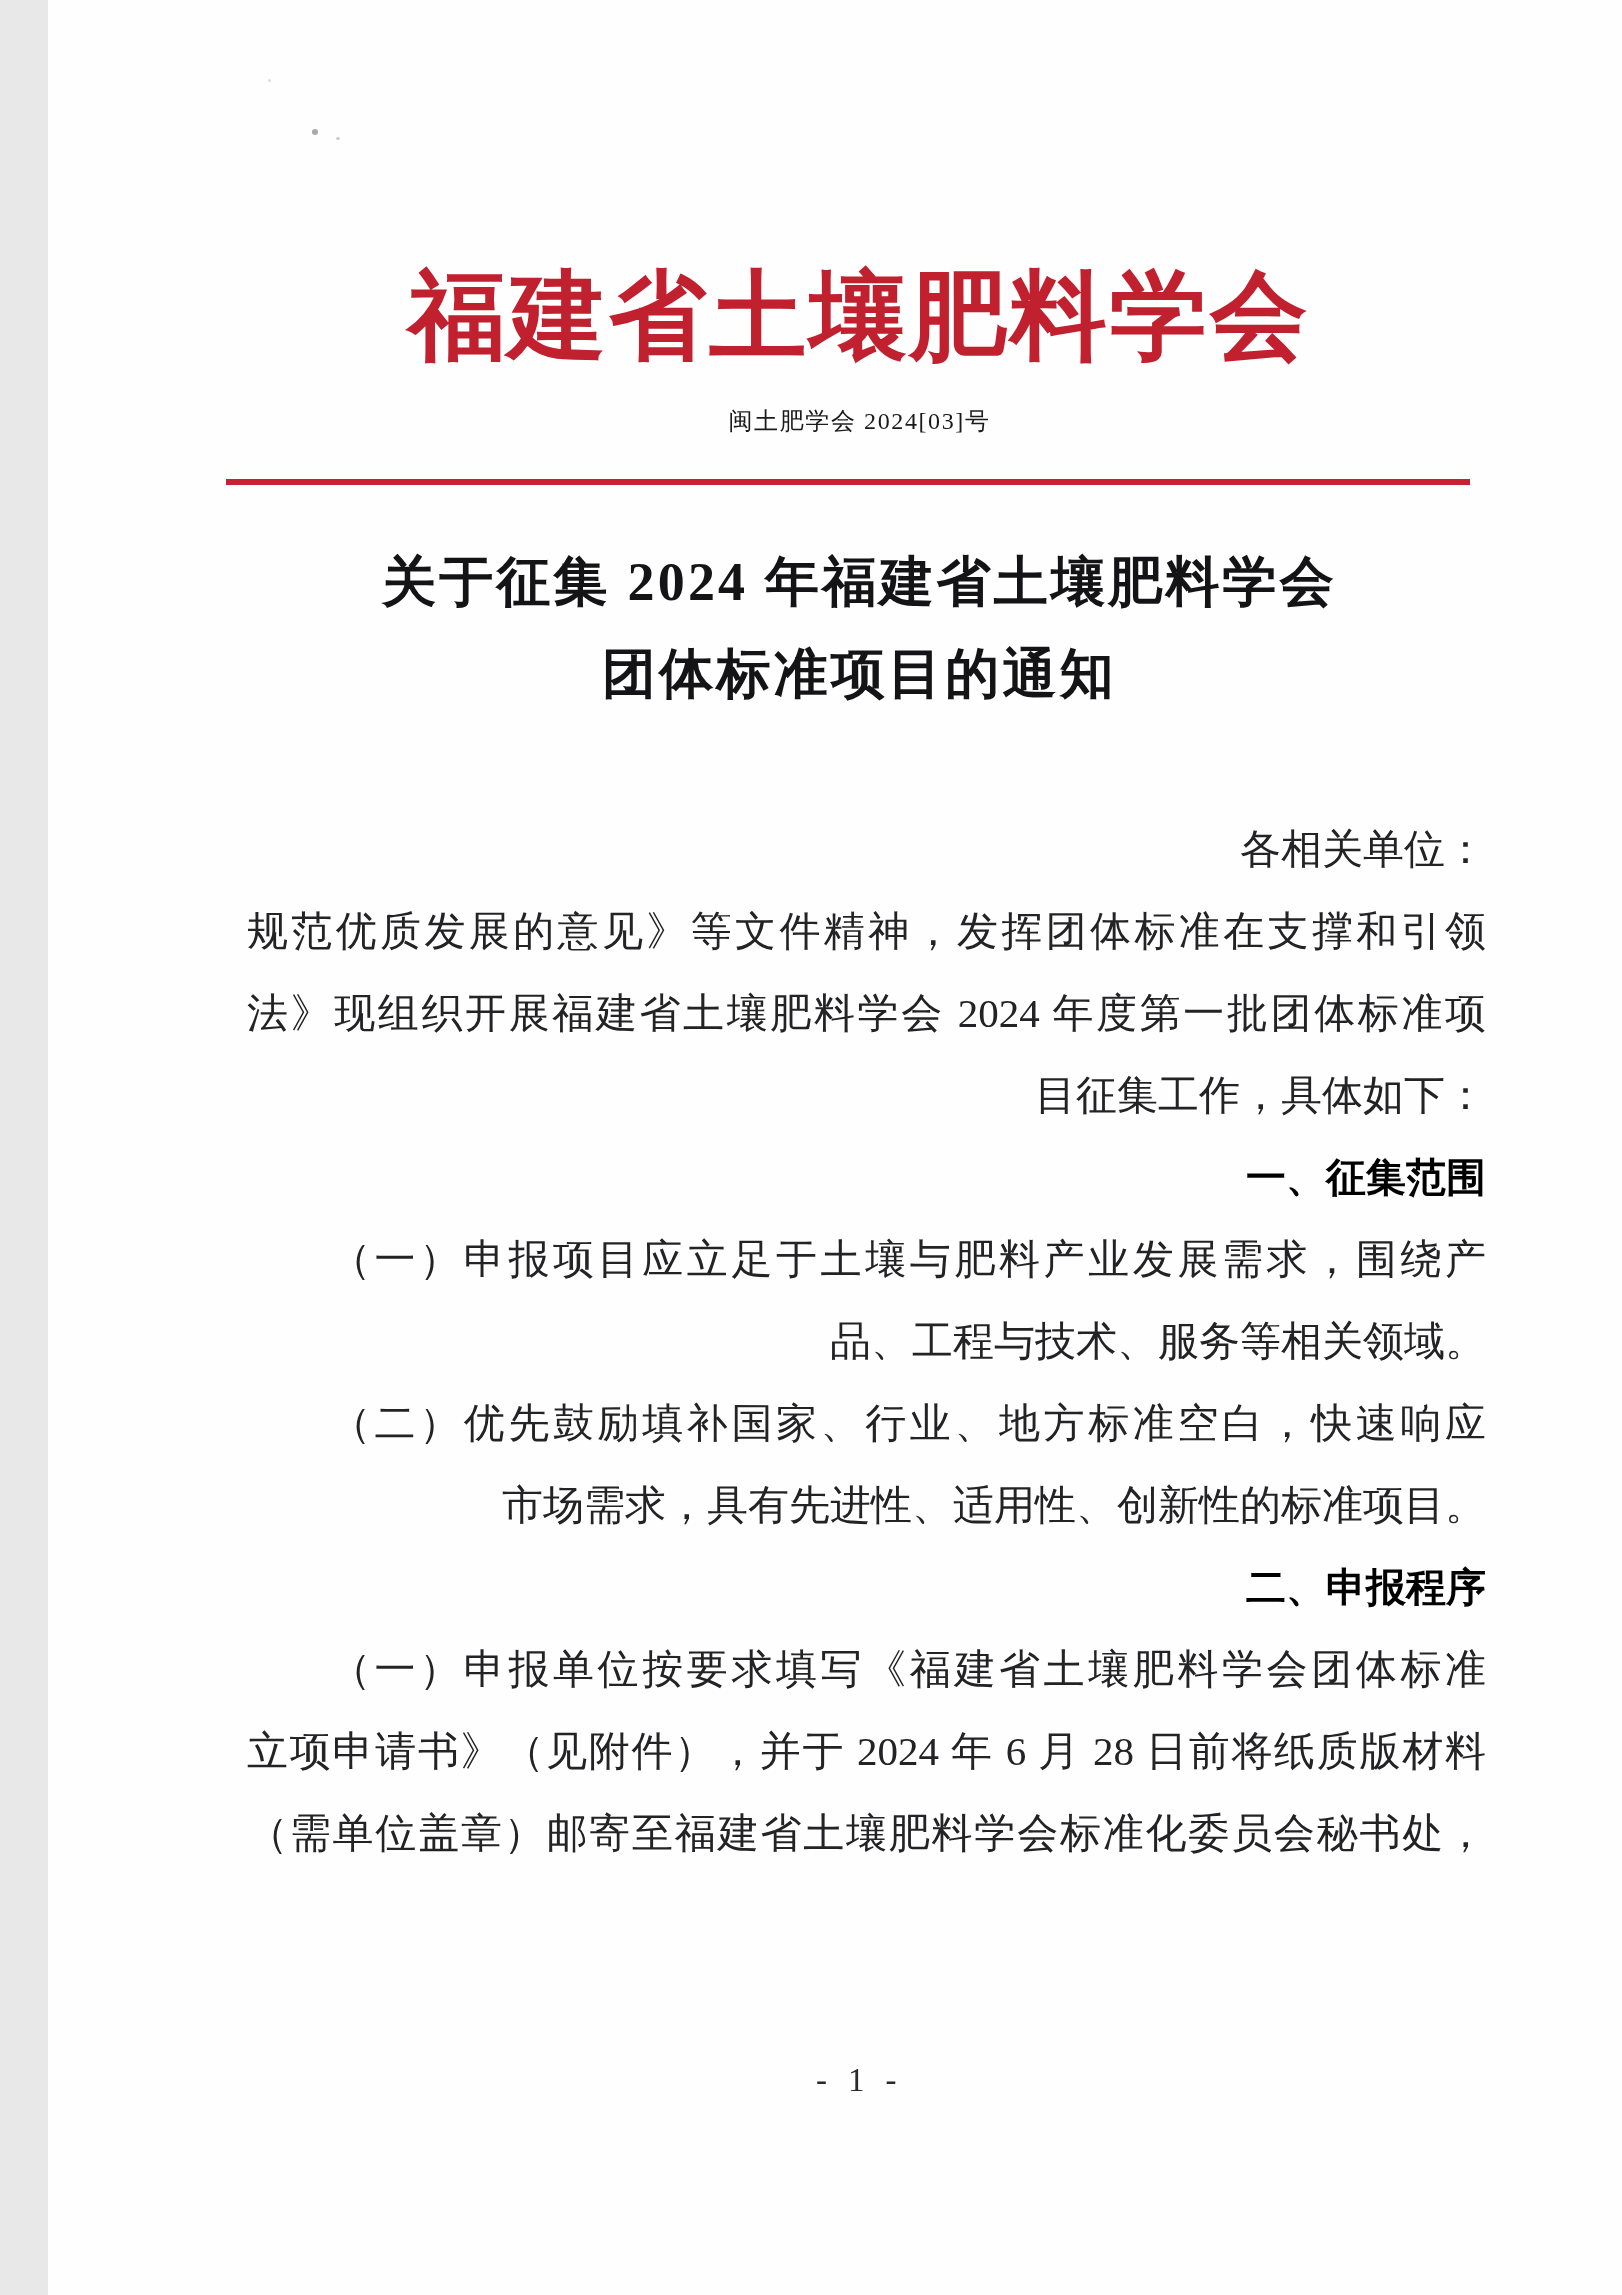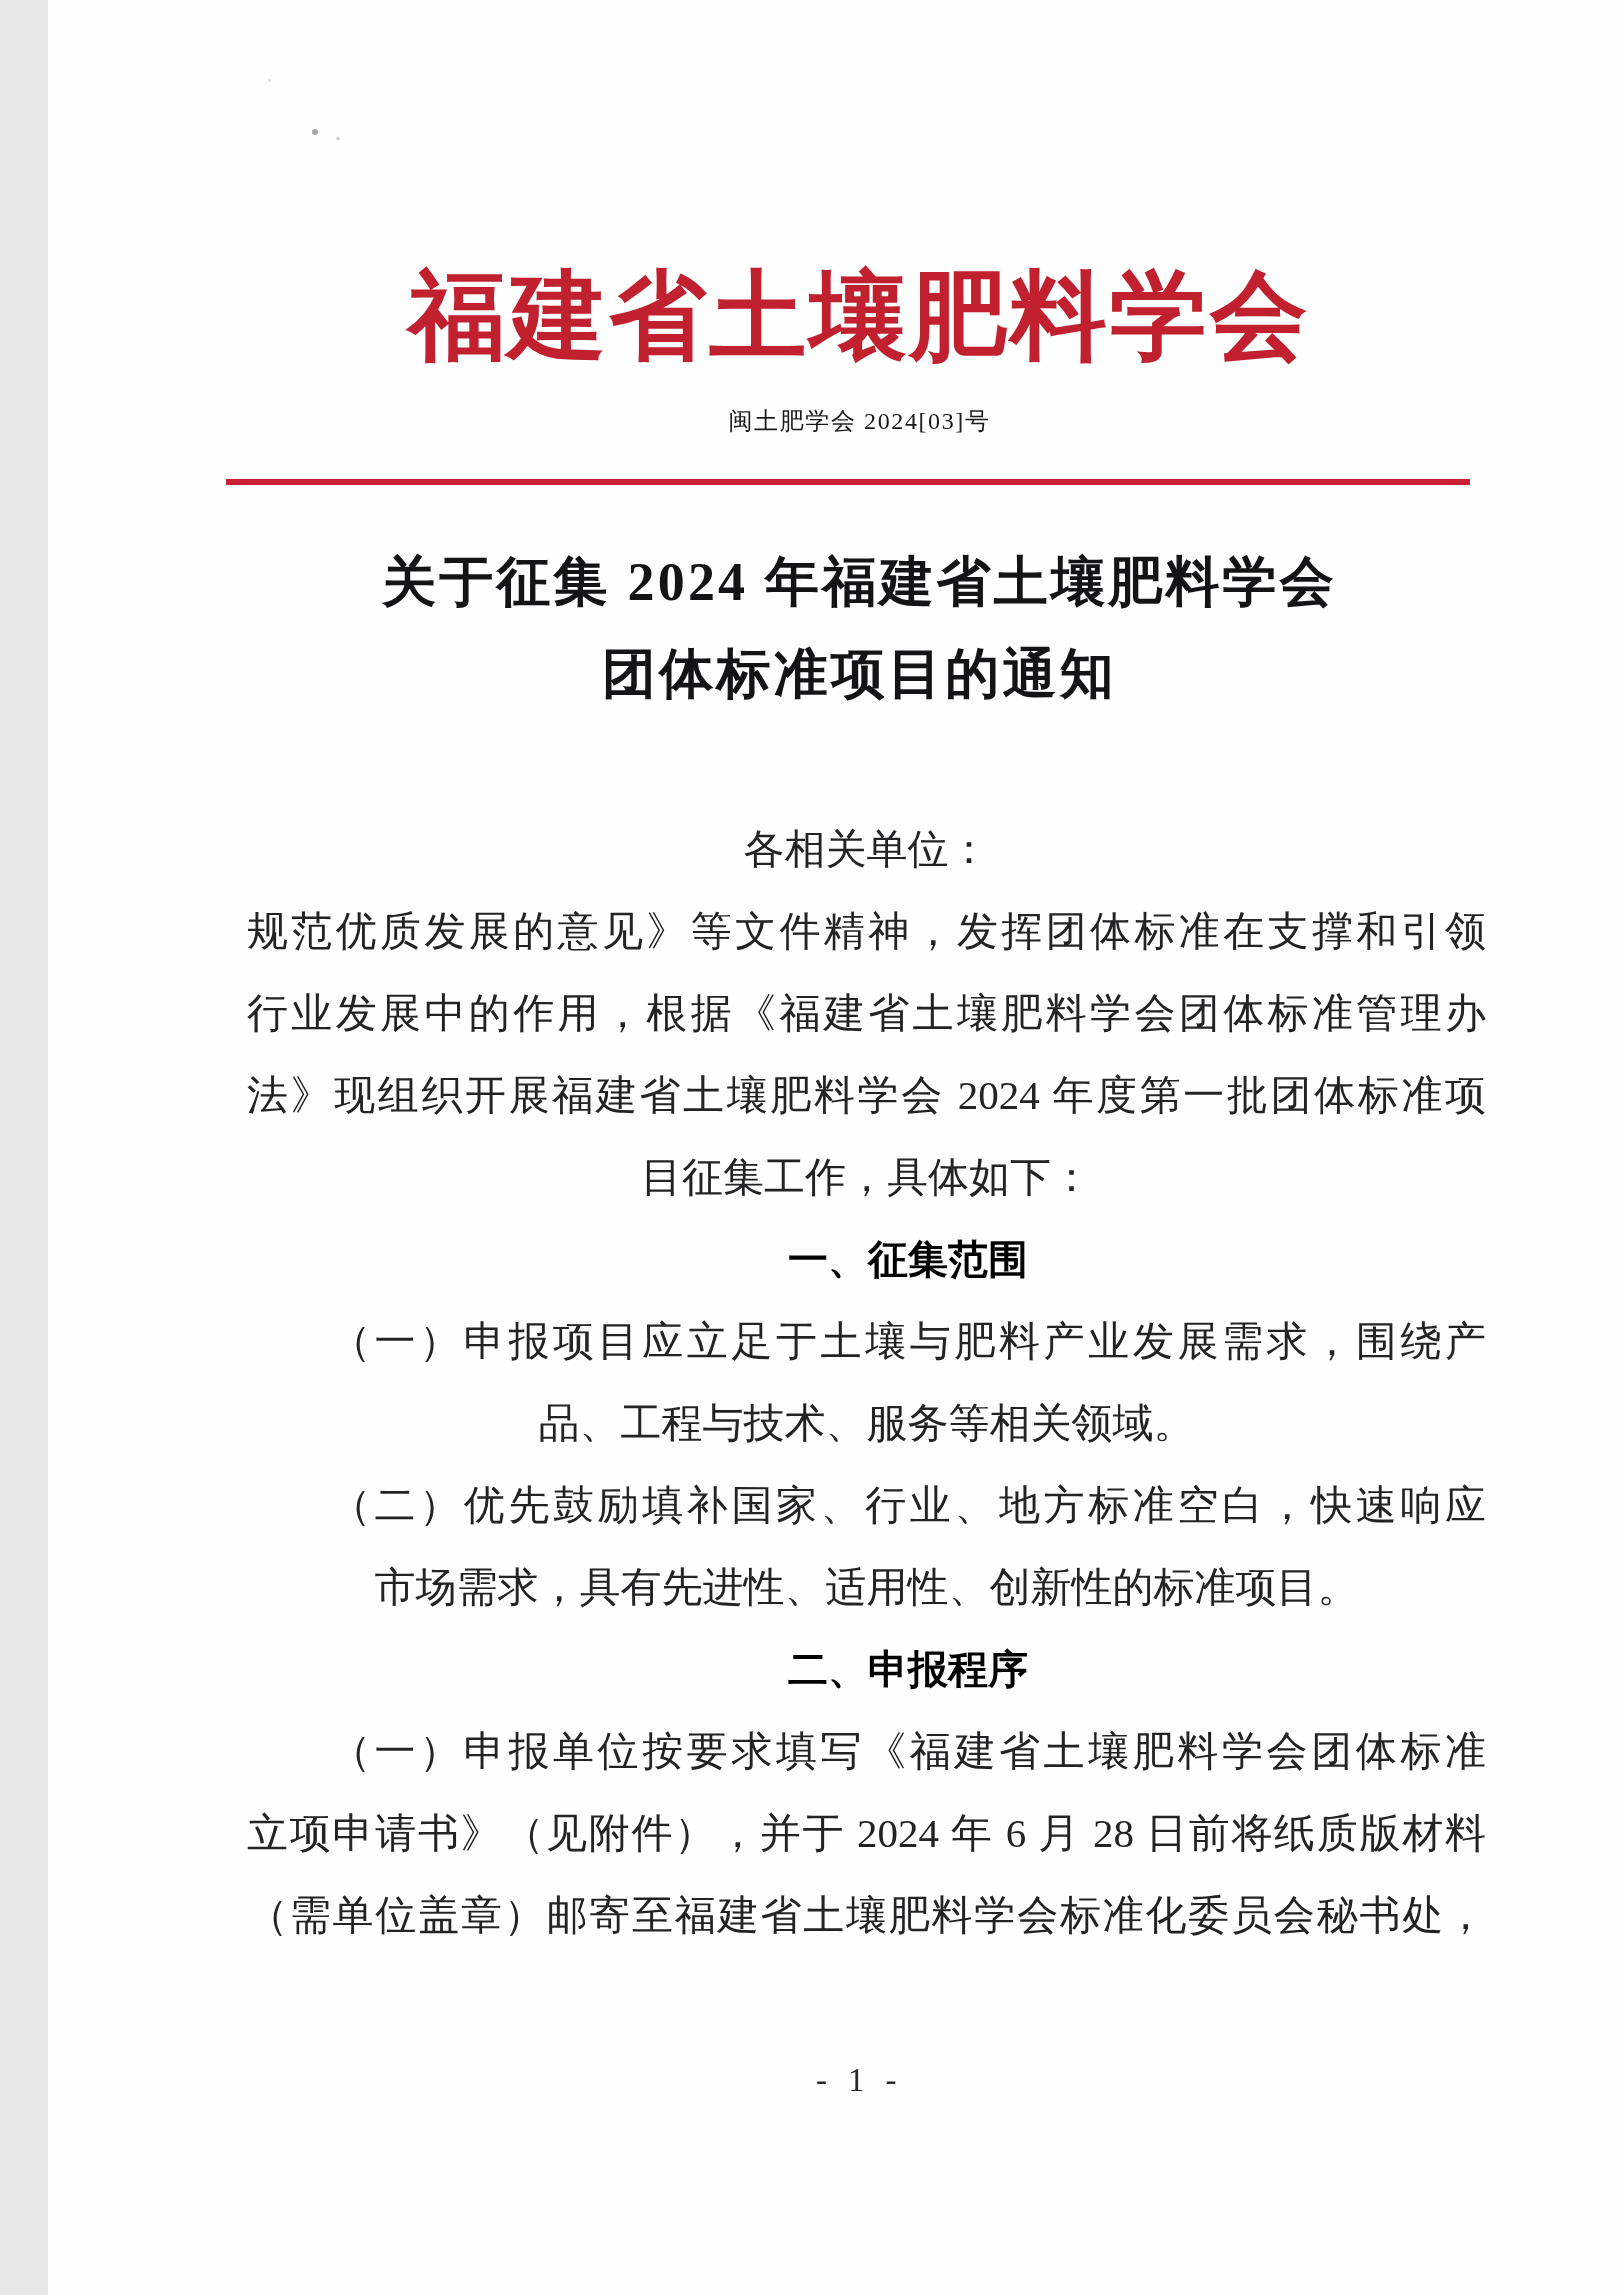--- a/index.html
+++ b/index.html
@@ -62,21 +62,21 @@
     position: absolute;
     top: 808px;
     left: 199px;
     width: 1239px;
     font-size: 41px;
     color: #232325;
   }
   .bline {
     height: 82px;
     line-height: 82px;
-    text-align: center;
+    text-align: right;
   }
   .bline.ind { text-indent: 83px; }
   .bline.j {
     text-align: justify;
     text-align-last: justify;
     text-justify: inter-ideograph;
   }
   .bline.h {
     font-family: "Liberation Sans", "DejaVu Sans", sans-serif;
     font-weight: bold;
@@ -119,21 +119,20 @@
   <div class="red-rule"></div>
 
   <div class="doc-title">
     <div>关于征集 2024 年福建省土壤肥料学会</div>
     <div>团体标准项目的通知</div>
   </div>
 
   <main class="body-block">
     <div class="bline">各相关单位：</div>
     <div class="bline j">规范优质发展的意见》等文件精神，发挥团体标准在支撑和引领</div>
-    <div class="bline j">行业发展中的作用，根据《福建省土壤肥料学会团体标准管理办</div>
     <div class="bline j">法》现组织开展福建省土壤肥料学会 2024 年度第一批团体标准项</div>
     <div class="bline">目征集工作，具体如下：</div>
     <div class="bline ind h">一、征集范围</div>
     <div class="bline ind j">（一）申报项目应立足于土壤与肥料产业发展需求，围绕产</div>
     <div class="bline">品、工程与技术、服务等相关领域。</div>
     <div class="bline ind j">（二）优先鼓励填补国家、行业、地方标准空白，快速响应</div>
     <div class="bline">市场需求，具有先进性、适用性、创新性的标准项目。</div>
     <div class="bline ind h">二、申报程序</div>
     <div class="bline ind j">（一）申报单位按要求填写《福建省土壤肥料学会团体标准</div>
     <div class="bline j">立项申请书》（见附件），并于 2024 年 6 月 28 日前将纸质版材料</div>

